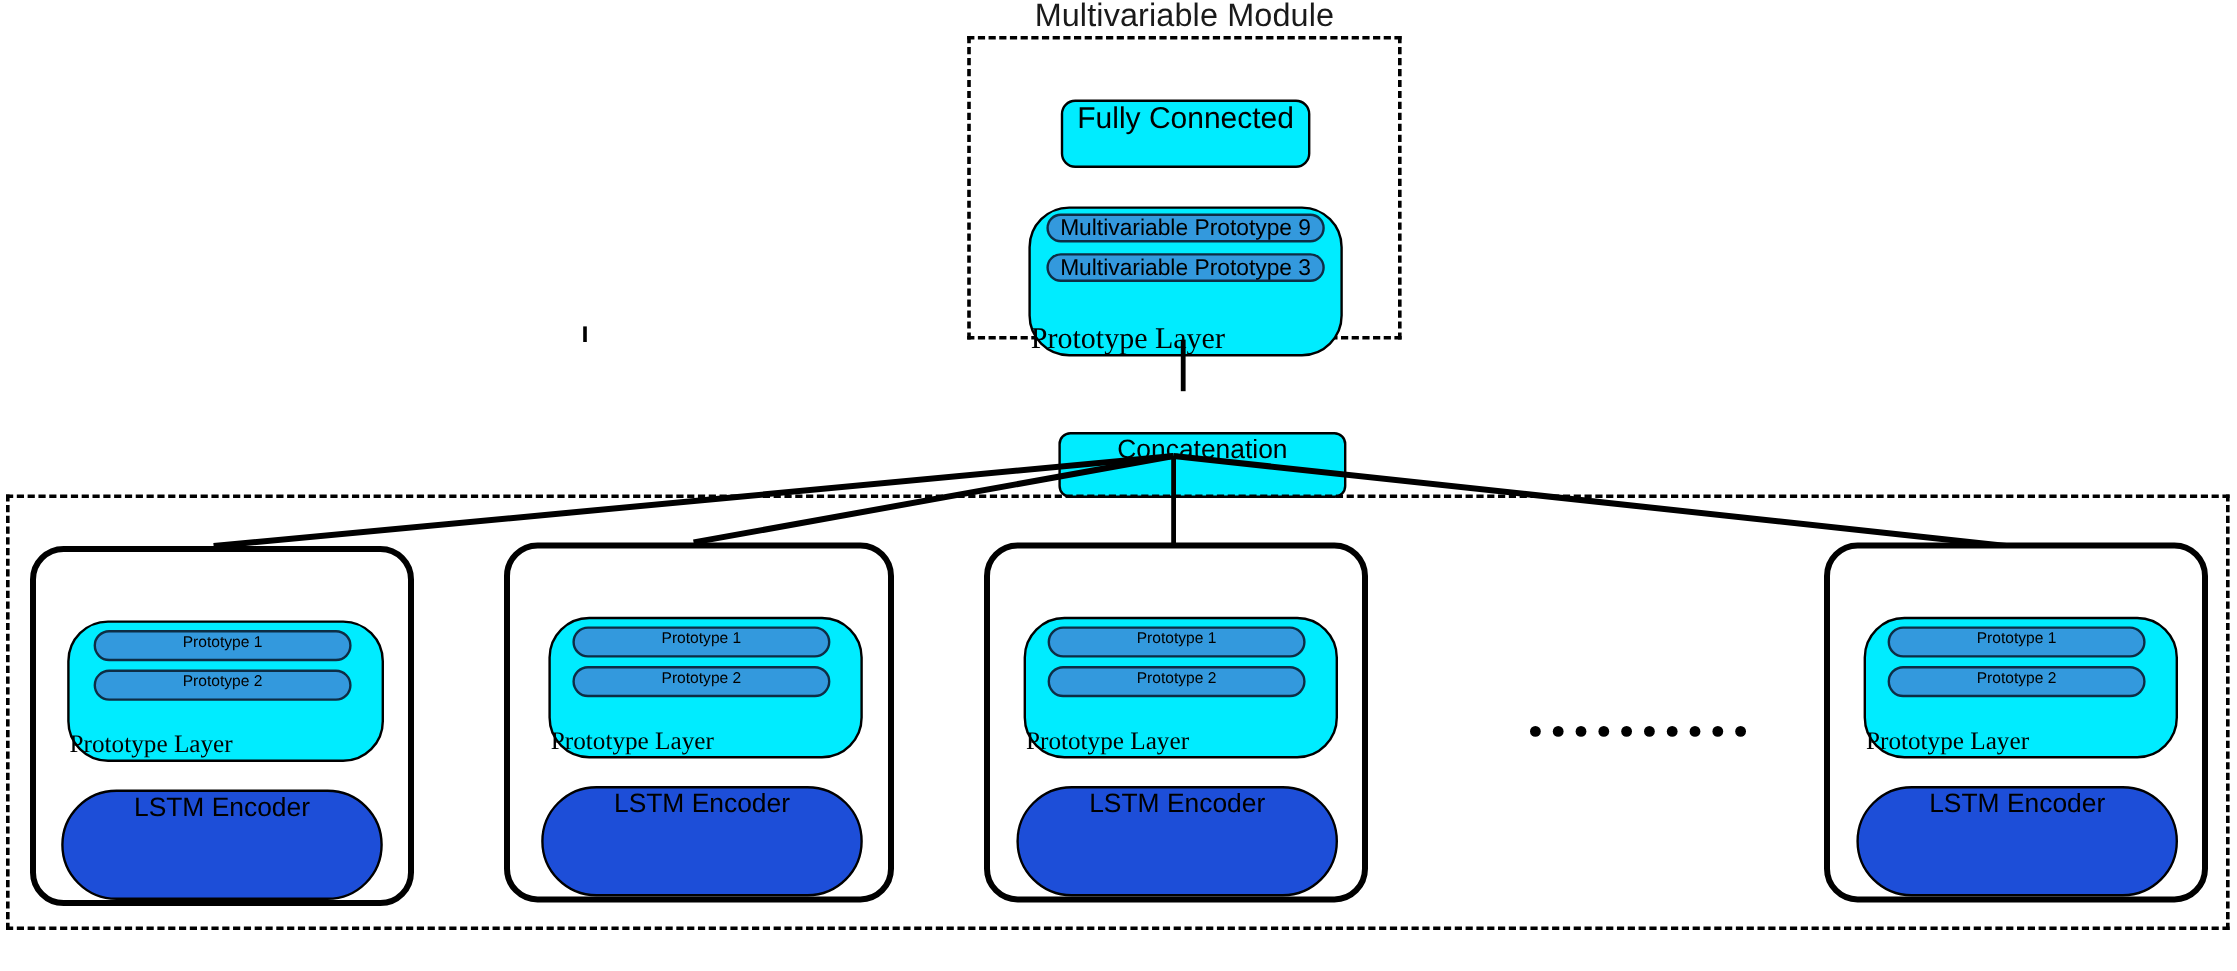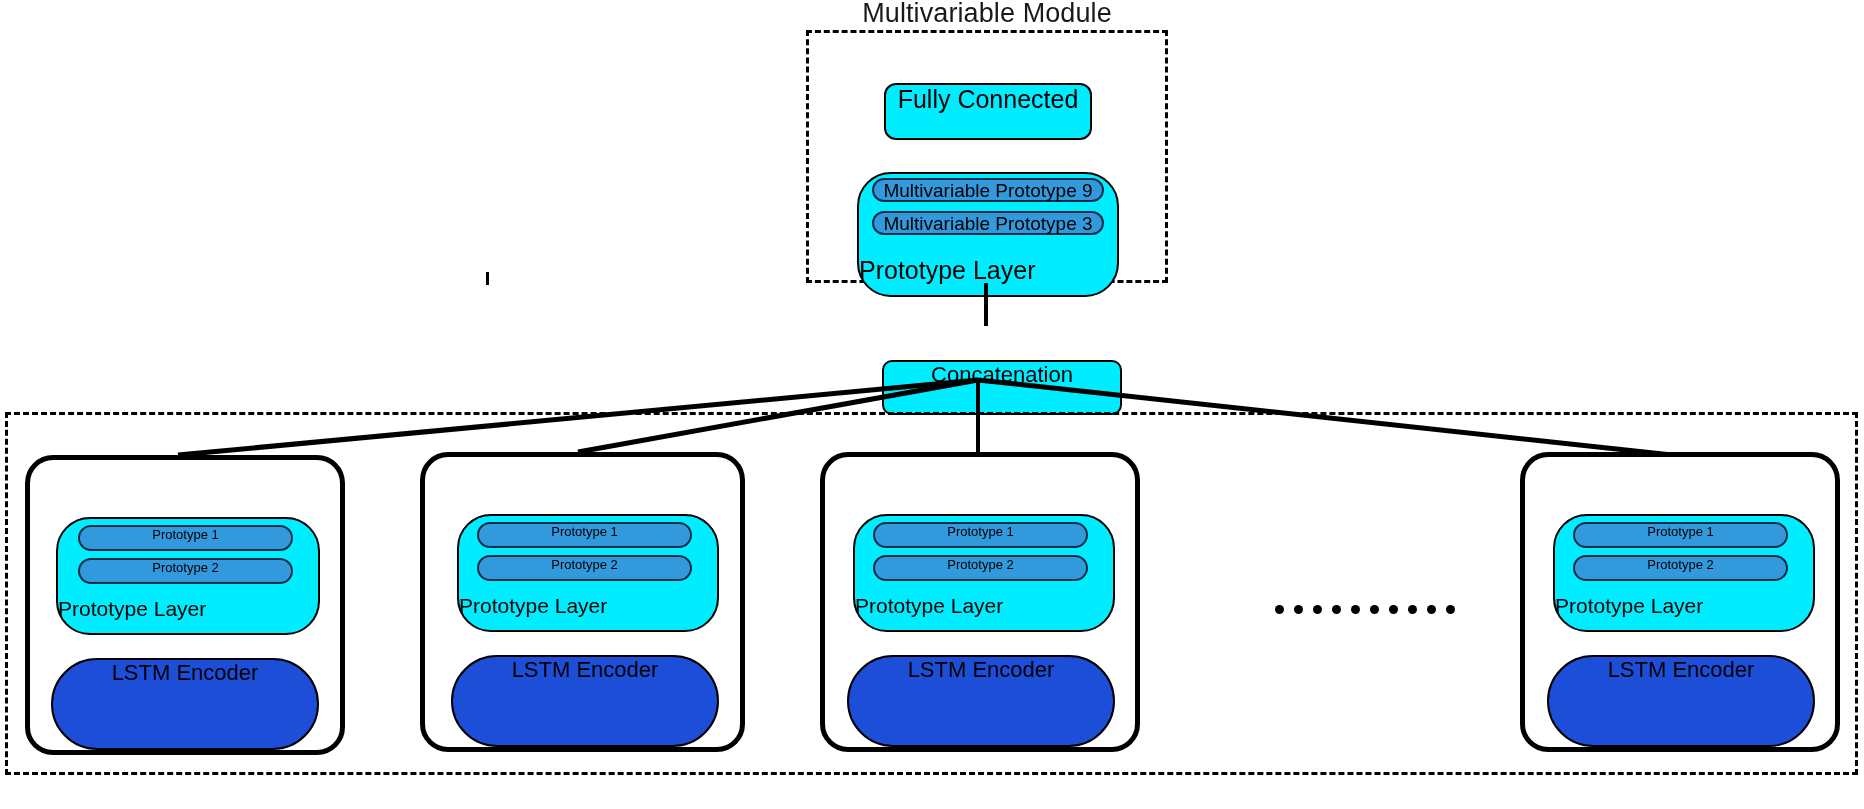--- a/index.html
+++ b/index.html
@@ -63,21 +63,22 @@
   .fc-box {
     border-radius: 12px;
     font-size: 25px;
   }
 
   
   .proto-layer {
     border-radius: 34px;
     flex-direction: column;
     justify-content: flex-end;
-    padding-bottom: 12px;
+    padding-bottom: 0;
+    font-family: Liberation Serif, serif;
   }
   .proto-layer-label {
     font-size: 25px;
     line-height: 1;
   }
   .proto-layer-label-sm { font-size: 21px; }
 
   
   .pill {
     border-radius: 999px;

